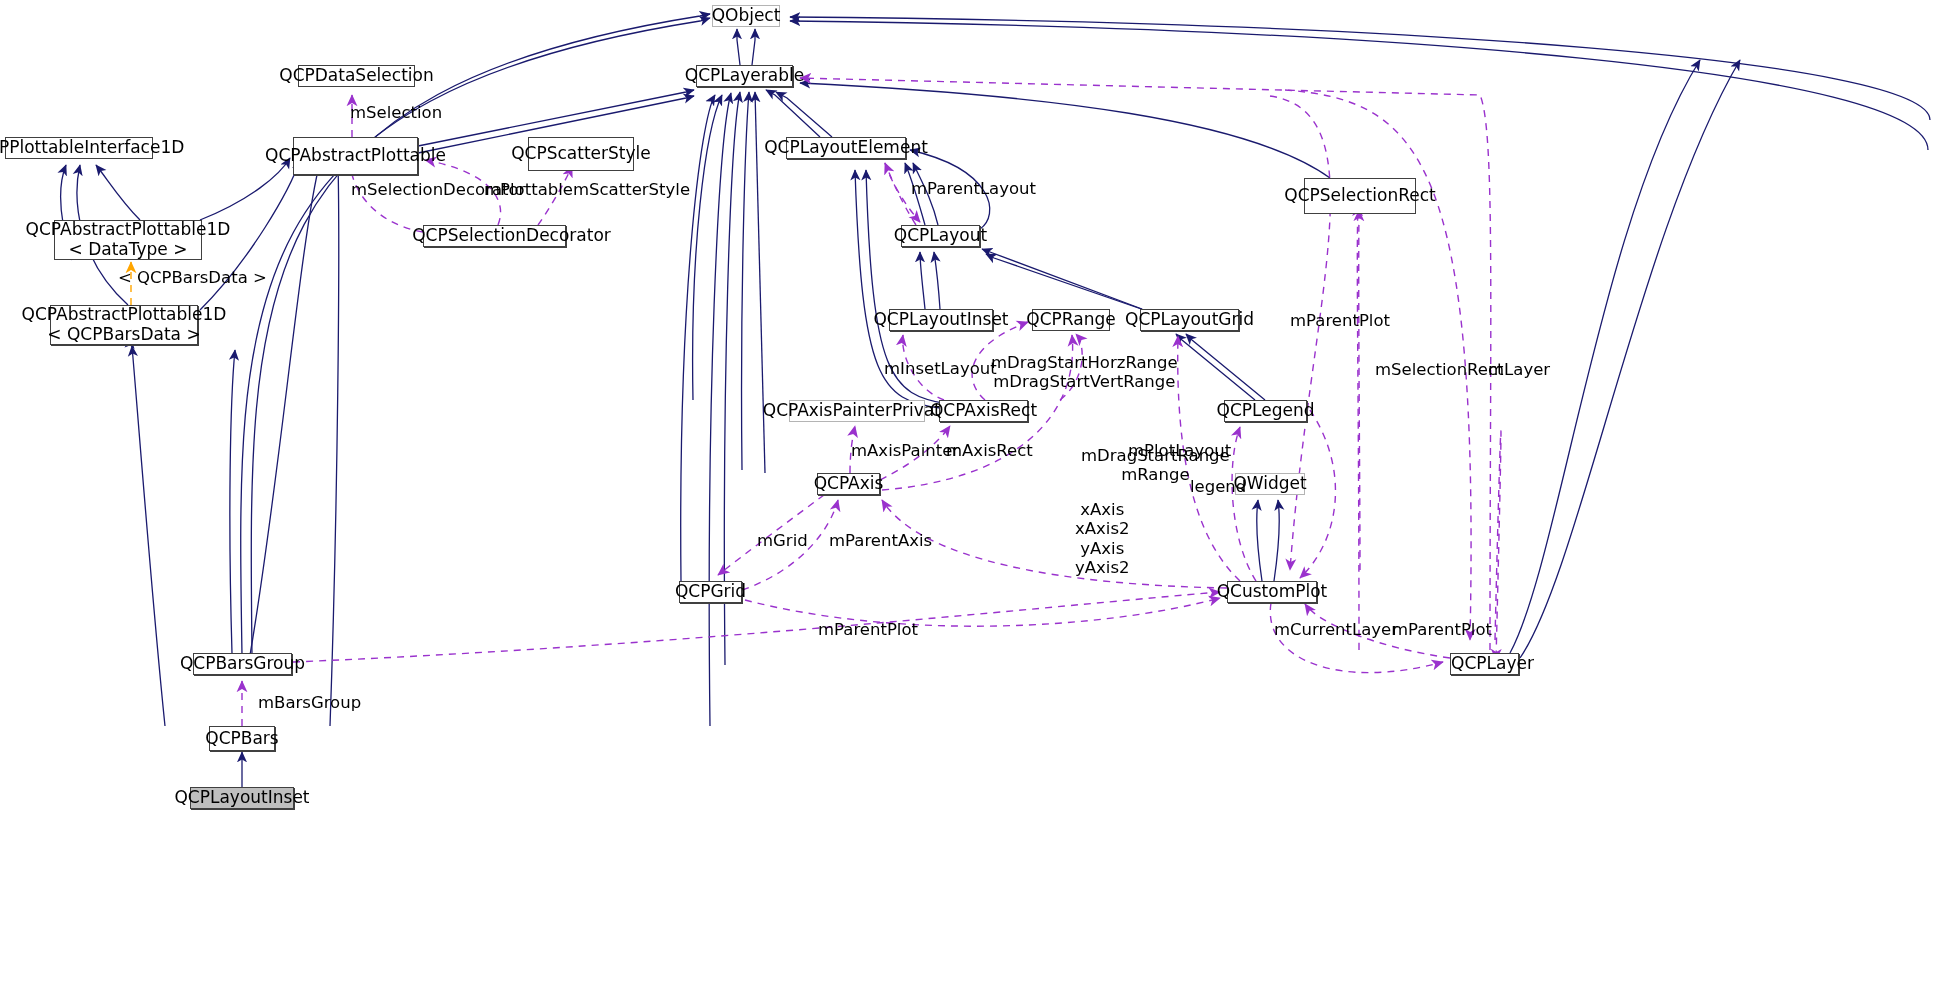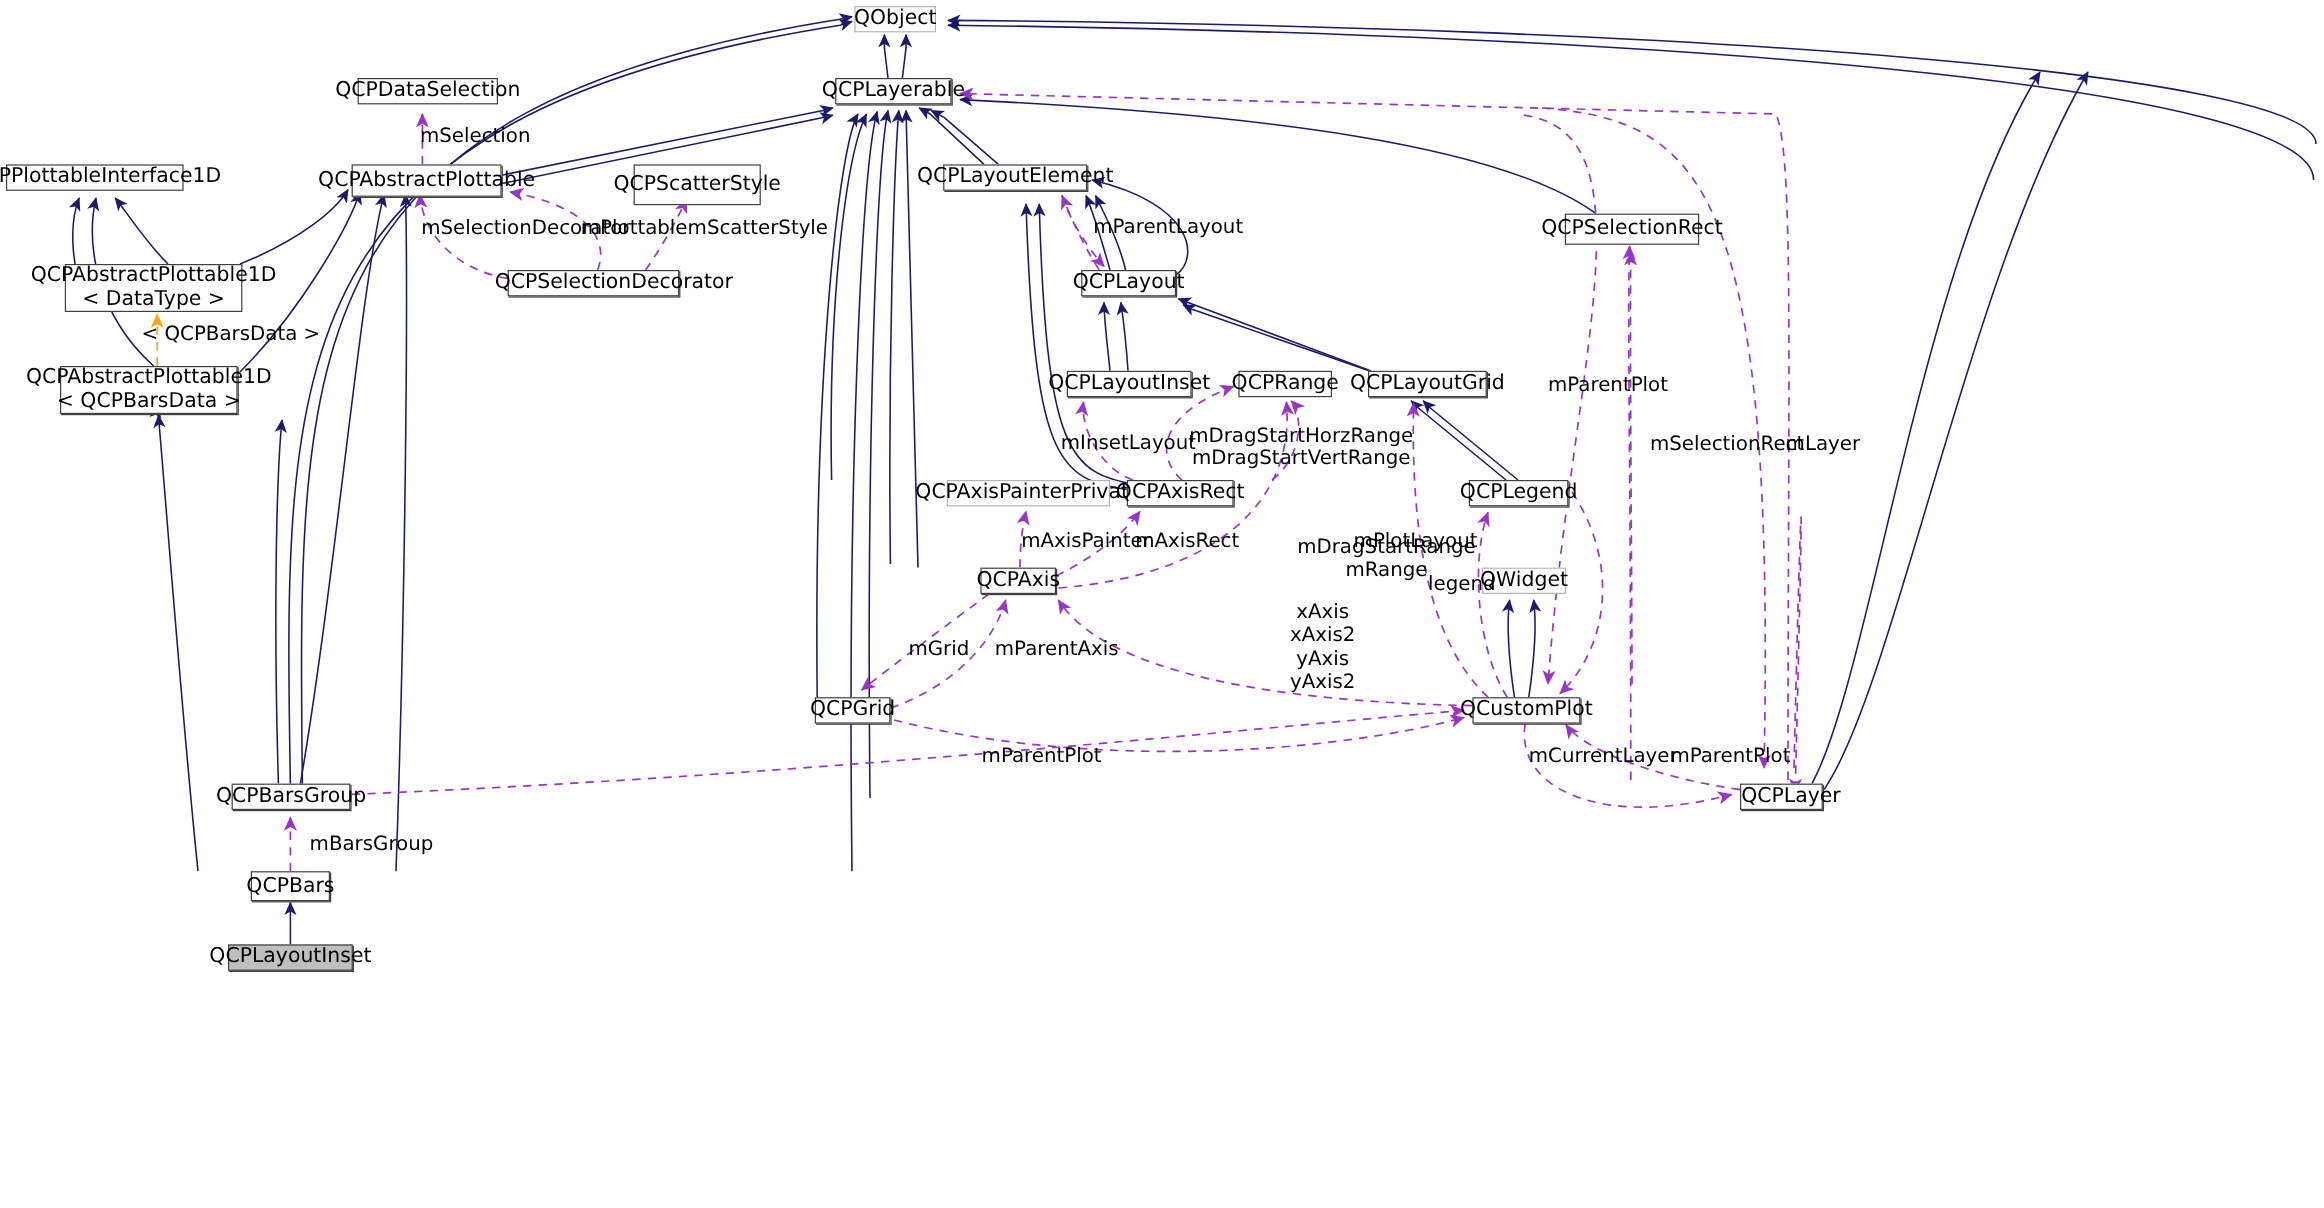--- a/index.html
+++ b/index.html
@@ -206,27 +206,27 @@
   </svg>
 
   <div class="node ext" style="left:712px; top:5px; width:68px; height:22px;">QObject</div>
 
   <div class="node" style="left:298px; top:65px; width:117px; height:22px;">QCPDataSelection</div>
 
   <div class="node thick" style="left:696px; top:65px; width:97px; height:22px;">QCPLayerable</div>
 
   <div class="node" style="left:5px; top:137px; width:148px; height:22px;">QCPPlottableInterface1D</div>
 
-  <div class="node thick" style="left:293px; top:137px; width:125px; height:27px;">QCPAbstractPlottable</div>
+  <div class="node thick" style="left:293px; top:137px; width:125px; height:38px;">QCPAbstractPlottable</div>
 
   <div class="node" style="left:528px; top:137px; width:106px; height:34px;">QCPScatterStyle</div>
 
   <div class="node thick" style="left:786px; top:137px; width:120px; height:22px;">QCPLayoutElement</div>
 
-  <div class="node" style="left:1304px; top:178px; width:112px; height:26px;">QCPSelectionRect</div>
+  <div class="node" style="left:1304px; top:178px; width:112px; height:36px;">QCPSelectionRect</div>
 
   <div class="node" style="left:54px; top:220px; width:148px; height:40px;">QCPAbstractPlottable1D
 &lt; DataType &gt;</div>
 
   <div class="node thick" style="left:423px; top:225px; width:143px; height:22px;padding-left:34px;">QCPSelectionDecorator</div>
 
   <div class="node thick" style="left:901px; top:225px; width:79px; height:22px;">QCPLayout</div>
 
   <div class="node thick" style="left:50px; top:305px; width:148px; height:40px;">QCPAbstractPlottable1D
 &lt; QCPBarsData &gt;</div>

